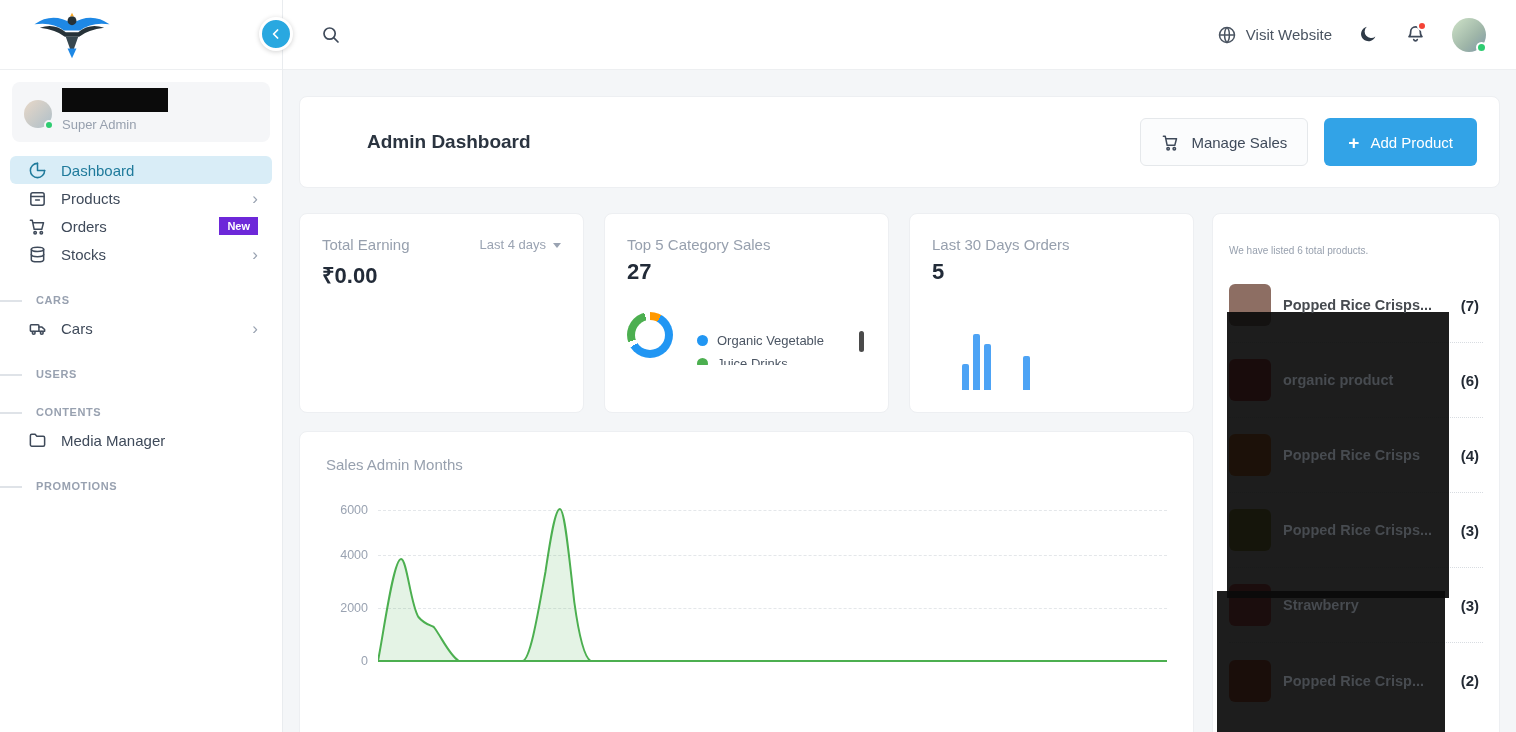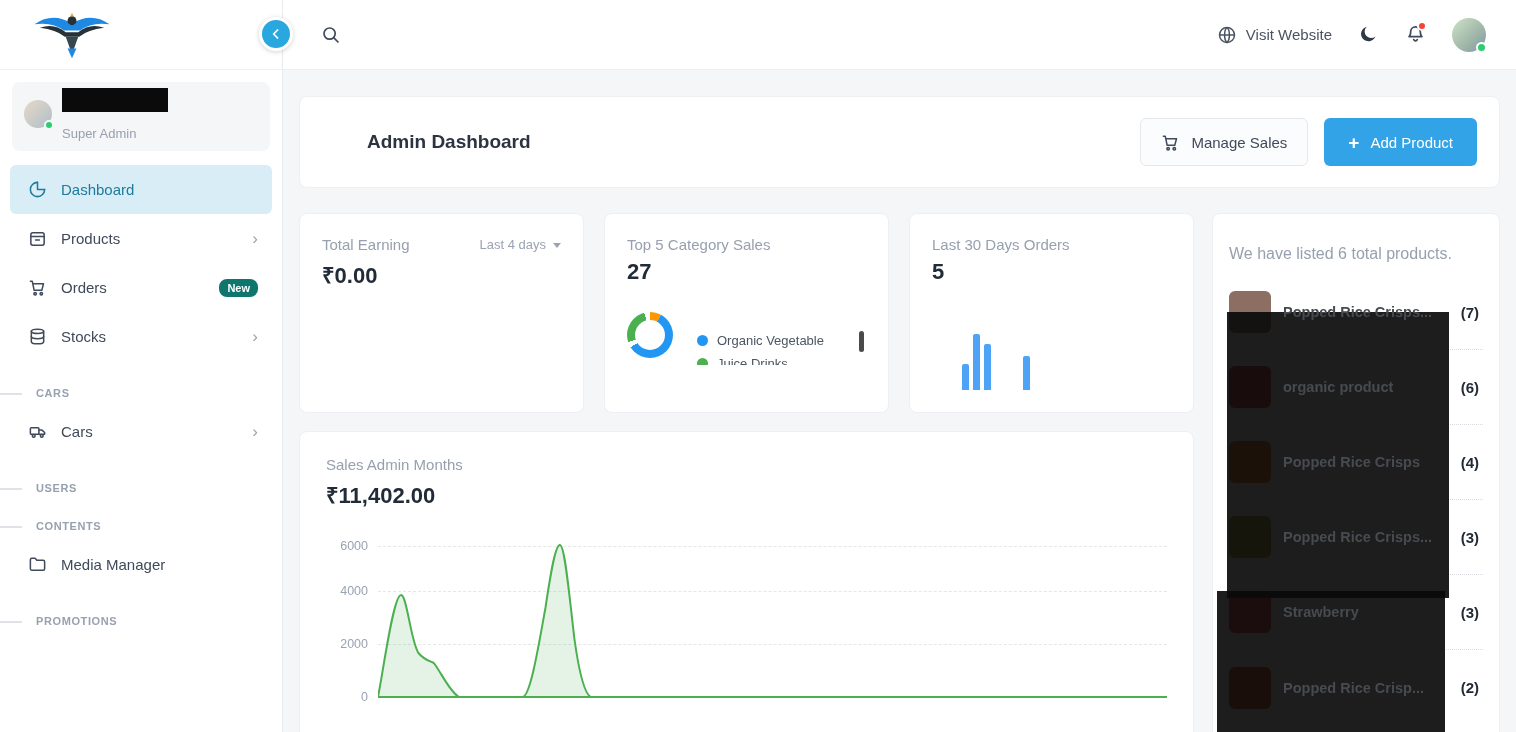--- a/index.html
+++ b/index.html
@@ -13,34 +13,34 @@
   .sidebar { width: 283px; min-width: 283px; background: #fff; border-right: 1px solid #e9ecef; position: relative; }
   .logo-area { height: 70px; border-bottom: 1px solid #edeff1; display: flex; align-items: center; padding-left: 26px; }
   .collapse-btn {
     position: absolute; left: 259px; top: 17px; width: 34px; height: 34px; border-radius: 50%;
     background: #29a8e0; border: 3px solid #fff; z-index: 20; display: flex; align-items: center; justify-content: center;
     cursor: pointer; box-shadow: 0 1px 5px rgba(0,0,0,.18); padding: 0;
   }
   .user-card { margin: 12px 12px 14px 12px; background: #f5f6f8; border-radius: 8px; padding: 10px 12px; display: flex; align-items: flex-start; gap: 10px; }
   .uavatar { width: 28px; height: 28px; border-radius: 50%; background: linear-gradient(135deg,#e8d8c8,#aebfc9); position: relative; flex-shrink: 0; margin-top: 8px; }
   .uavatar .status-dot { position: absolute; right: -2px; bottom: -2px; width: 10px; height: 10px; border-radius: 50%; background: #2ecc71; border: 2px solid #f5f6f8; }
-  .uinfo { display: flex; flex-direction: column; gap: 9px; }
+  .uinfo { display: flex; flex-direction: column; }
   .uname-redacted { width: 106px; height: 24px; background: #0b0b0b; margin: -4px 0 5px 0; }
   .urole { font-size: 13px; color: #97a0ae; }
 
   .nav { margin-top: 12px; }
   .nav-item {
-    height: 49px; margin: 0 10px; padding: 0 14px 0 18px; border-radius: 6px;
+    height: 28px; margin: 0 10px; padding: 0 14px 0 18px; border-radius: 6px;
     display: flex; align-items: center; gap: 14px; font-size: 15px; color: #3f4a5a; cursor: pointer;
   }
   .nav-item.active { background: #d9edf7; color: #1f7a9b; }
   .nav-icon { display: flex; align-items: center; color: inherit; }
   .nav-label { flex: 1; }
   .chev { color: #9aa3b2; font-size: 17px; line-height: 1; }
-  .badge-new { background: #0f766e; color: #fff; font-size: 11px; font-weight: bold; padding: 3px 8px; border-radius: 8px; }
+  .badge-new { background: #6d28d9; color: #fff; font-size: 11px; font-weight: bold; padding: 3px 8px; border-radius: 0; }
   .section-title { position: relative; margin: 26px 0 8px 36px; font-size: 11px; font-weight: bold; letter-spacing: .6px; color: #98a1b0; }
   .section-title::before { content: ""; position: absolute; left: -36px; top: 50%; width: 22px; height: 2px; background: #dfe3e8; }
 
   
   .right { flex: 1; display: flex; flex-direction: column; min-width: 0; }
   .topbar { height: 70px; background: #fff; border-bottom: 1px solid #edeff1; display: flex; align-items: center; padding: 0 30px 0 38px; }
   .icon-btn { background: none; border: none; padding: 0; cursor: pointer; color: #3f4a5a; display: flex; align-items: center; position: relative; }
   .tb-spacer { flex: 1; }
   .tb-right { display: flex; align-items: center; gap: 26px; }
   .visit { display: flex; align-items: center; gap: 9px; font-size: 15px; color: #4a5461; cursor: pointer; }
@@ -92,21 +92,21 @@
 
   .sales-card { margin-top: 18px; padding: 24px 26px; height: 380px; }
   .chart-wrap { margin-top: 24px; position: relative; margin-left: 52px; height: 170px; }
   .tick { position: absolute; left: 0; right: 0; border-top: 1px dashed #e4e7ea; }
   .tick span { position: absolute; left: -54px; top: -8px; width: 44px; text-align: right; font-size: 12.5px; color: #9aa3b2; }
   svg.area { position: absolute; inset: 0; width: 100%; height: 170px; display: block; }
 
   .right-col { width: 288px; min-width: 288px; }
   .tsp { padding: 22px 16px 0 16px; height: 560px; position: relative; overflow: hidden; }
   .tsp-title { font-size: 17px; font-weight: bold; color: #1f2733; }
-  .tsp-sub { font-size: 16px; color: #97a0ae; margin-top: 9px; }
+  .tsp-sub { font-size: 10px; color: #97a0ae; margin-top: 9px; }
   .tsp-list { margin-top: 12px; }
   .tsp-row { display: flex; align-items: center; height: 75px; border-bottom: 1px dotted #d8dce1; cursor: pointer; }
   .tsp-row:last-child { border-bottom: none; }
   .tsp-thumb { width: 42px; height: 42px; border-radius: 6px; margin-right: 12px; flex-shrink: 0; }
   .t1 { background: #8d6e63; } .t2 { background: #c62828; } .t3 { background: #ef6c00; }
   .t4 { background: #9e9d24; } .t5 { background: #e53935; } .t6 { background: #d84315; }
   .tsp-name { flex: 1; font-size: 14.5px; font-weight: bold; color: #474b50; position: relative; z-index: 2; white-space: nowrap; overflow: hidden; text-overflow: ellipsis; padding-right: 8px; }
   .tsp-count { font-size: 15px; font-weight: bold; color: #242b35; position: relative; z-index: 3; padding-right: 4px; }
   .redact { position: absolute; background: rgba(10,10,10,0.92); z-index: 1; }
   .redact1 { left: 14px; top: 98px; width: 222px; height: 286px; }
@@ -330,21 +330,20 @@
                 <div class="bar" style="height: 56px;"></div>
                 <div class="bar" style="height: 45.92px;"></div>
                 <div class="bar gapped" style="height: 33.6px;"></div>
               </div>
             </div>
 
           </div>
 
           <div class="card sales-card">
             <div class="stat-label">Sales Admin Months</div>
-            <div class="stat-value">₹11,402.00</div>
             <div class="chart-wrap">
               <div class="tick" style="top:13px">
                   <span>6000</span>
                 </div>
               <div class="tick" style="top:58px">
                   <span>4000</span>
                 </div>
               <div class="tick" style="top:111px">
                   <span>2000</span>
                 </div>

